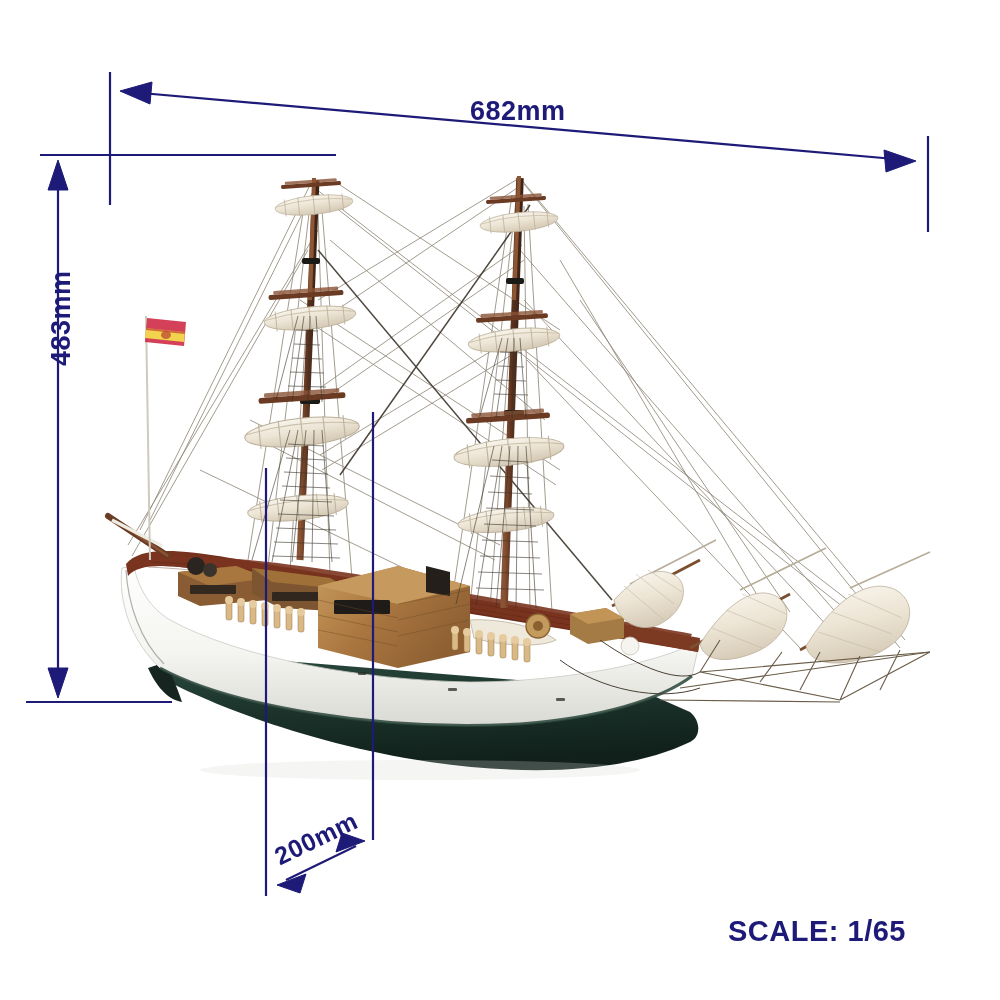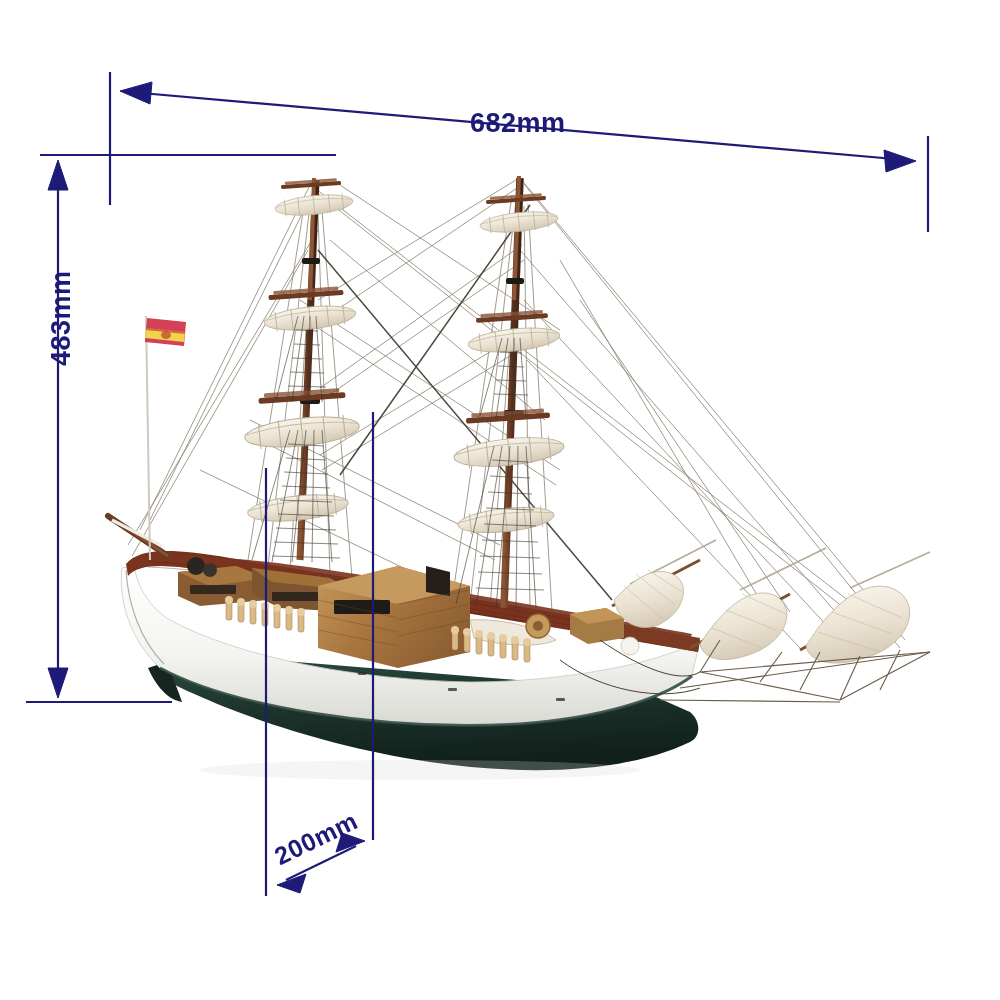--- a/index.html
+++ b/index.html
@@ -4,21 +4,21 @@
 <title>Ship Model Dimensions</title>
 <style>
   html,body{margin:0;padding:0;background:#fff;}
   body{width:1000px;height:1000px;overflow:hidden;
        font-family:"Liberation Sans",sans-serif;}
   #stage{position:relative;width:1000px;height:1000px;background:#ffffff;}
   #artwork{position:absolute;left:0;top:0;width:1000px;height:1000px;}
   #dims{position:absolute;left:0;top:0;width:1000px;height:1000px;}
   .dimlabel{position:absolute;color:#1d1a78;font-weight:bold;letter-spacing:.5px;
             white-space:nowrap;font-family:"Liberation Sans",sans-serif;}
-  #lbl-width{left:470px;top:108px;font-size:27px;}
+  #lbl-width{left:470px;top:96px;font-size:27px;}
   #lbl-height{left:46px;top:366px;font-size:27px;
               transform:rotate(-90deg);transform-origin:left top;}
   #lbl-depth{left:270px;top:845px;font-size:25px;
              transform:rotate(-26deg);transform-origin:left top;}
   #lbl-scale{left:728px;top:915px;font-size:29px;}
 </style>
 </head>
 <body>
 
 <div id="stage">
@@ -367,14 +367,15 @@
       <polygon points="365,841 336,852 342,833"></polygon>
     </g>
   </svg>
 
   <div class="dimlabel" id="lbl-width">682mm</div>
 
   <div class="dimlabel" id="lbl-height">483mm</div>
 
   <div class="dimlabel" id="lbl-depth">200mm</div>
 
+  <div class="dimlabel" id="lbl-scale">SCALE: 1/65</div>
 
 </div>
 
 </body></html>

